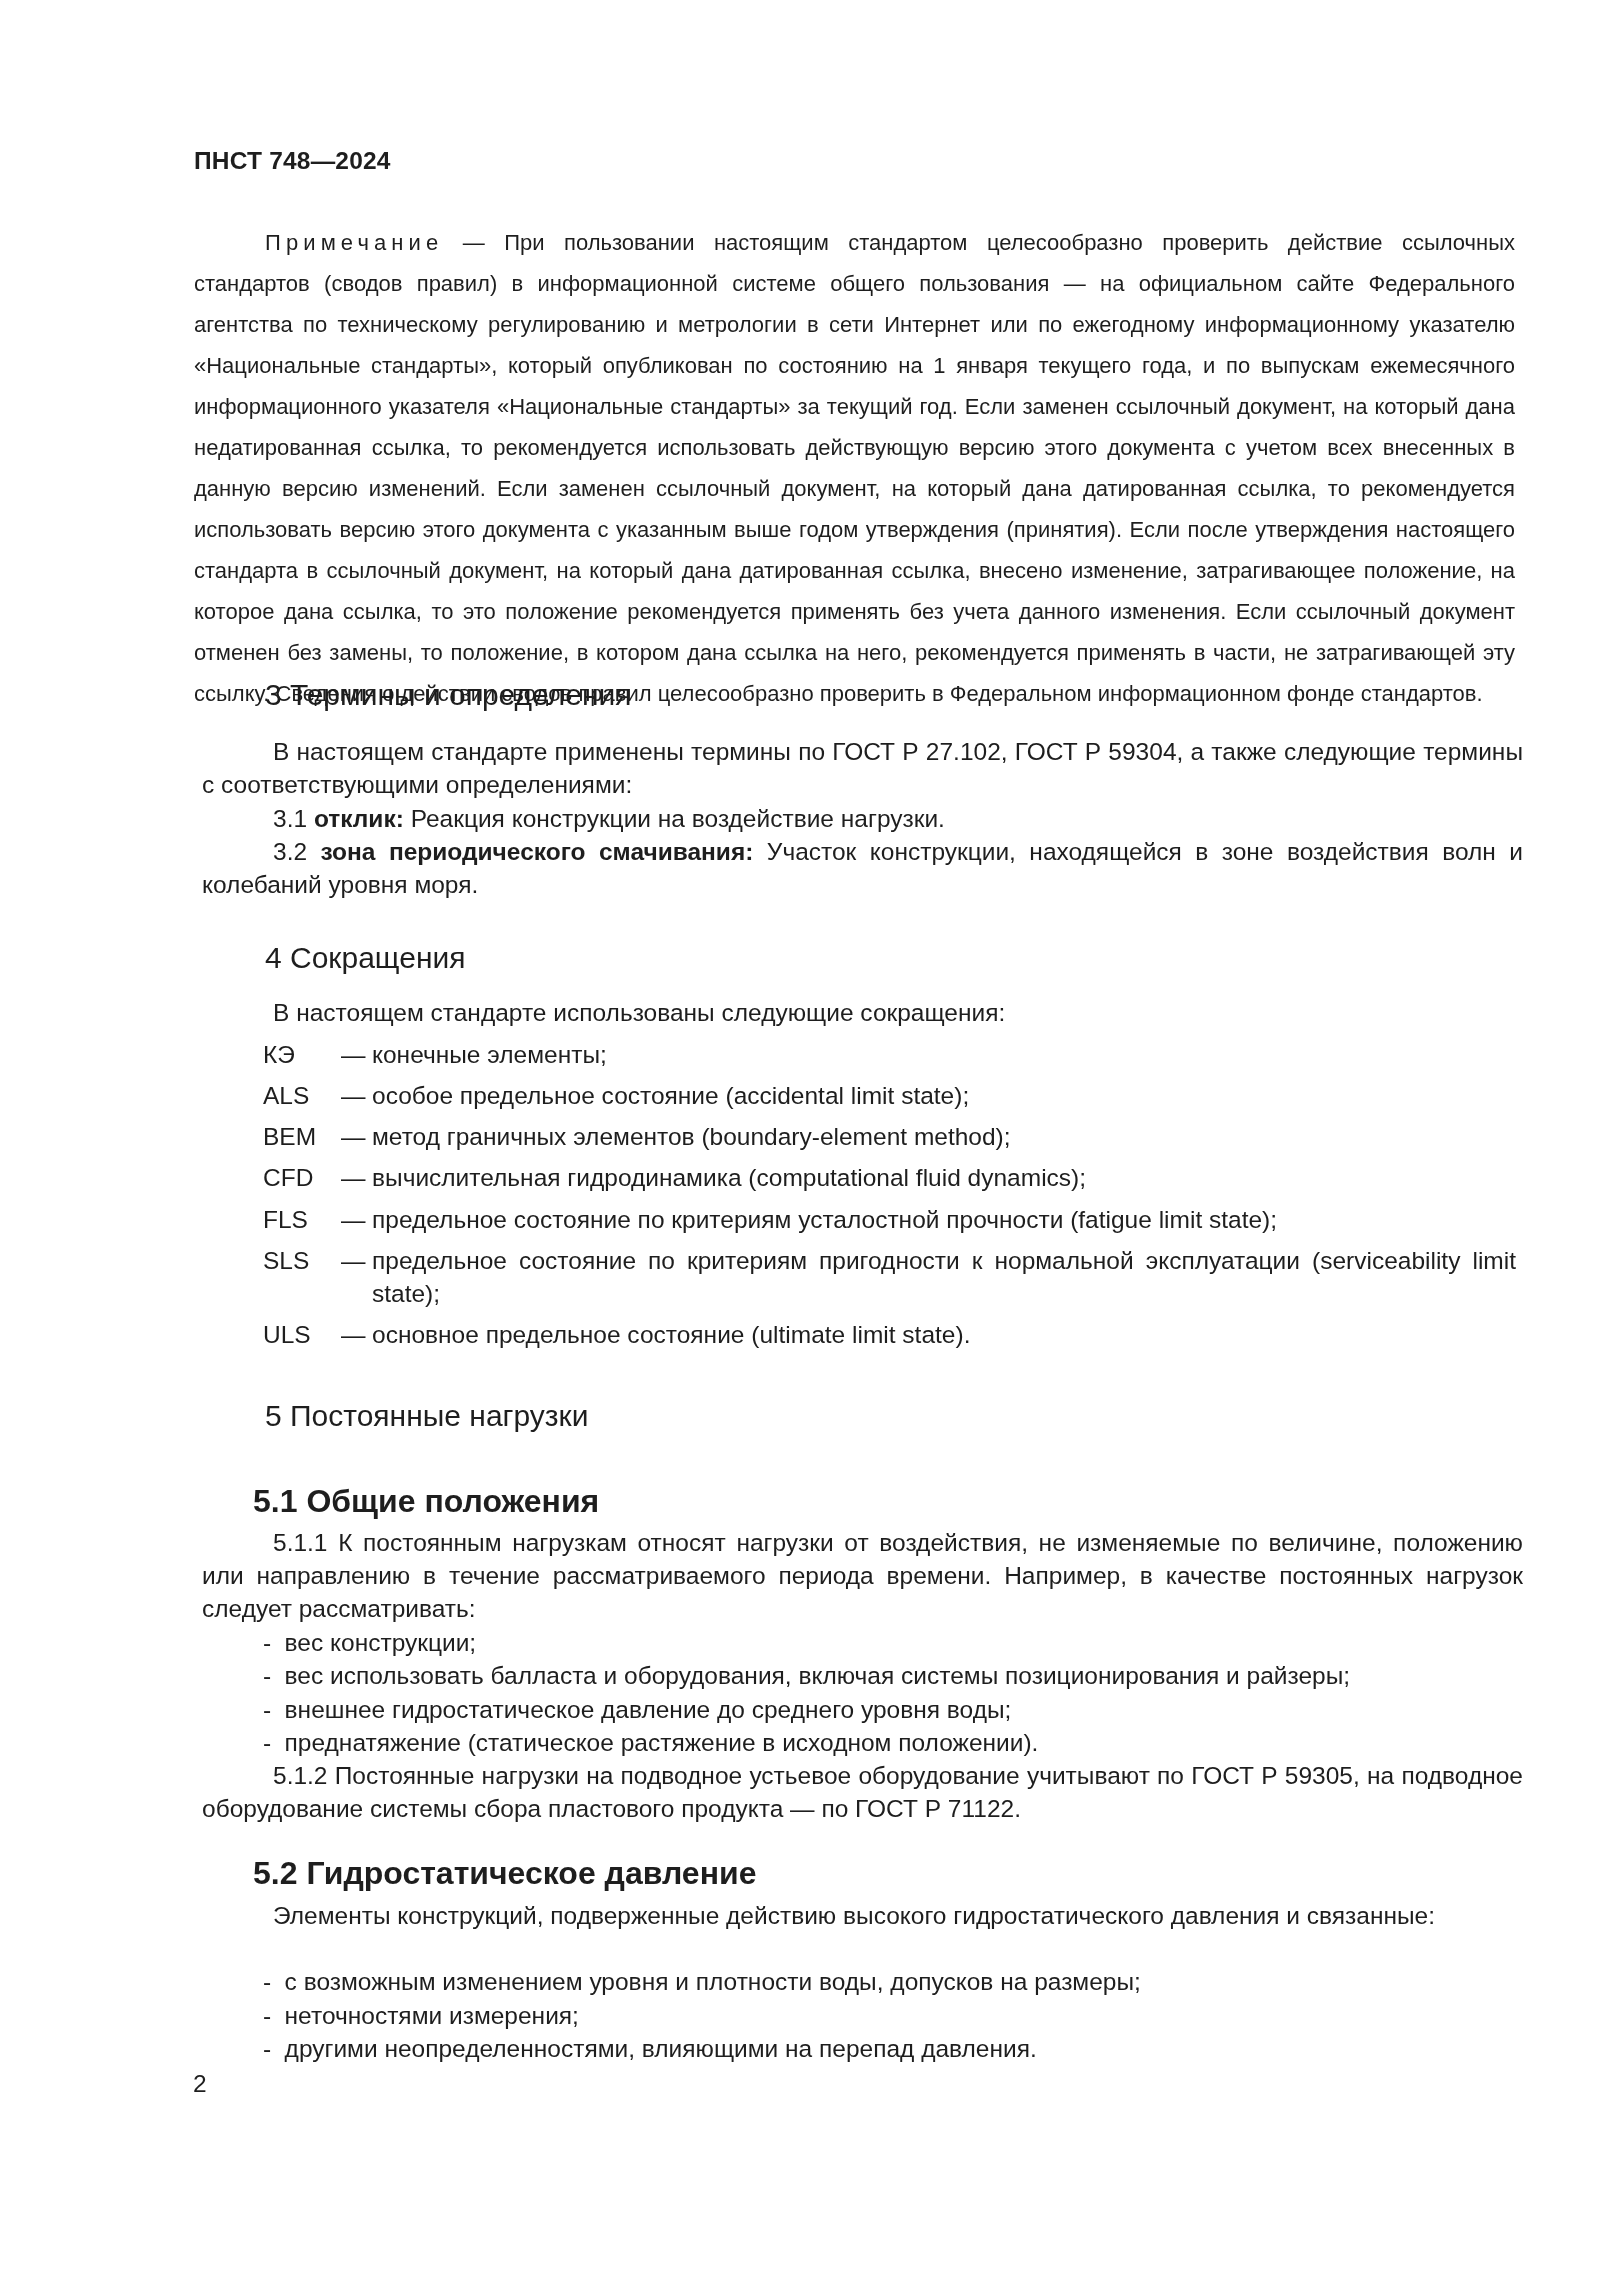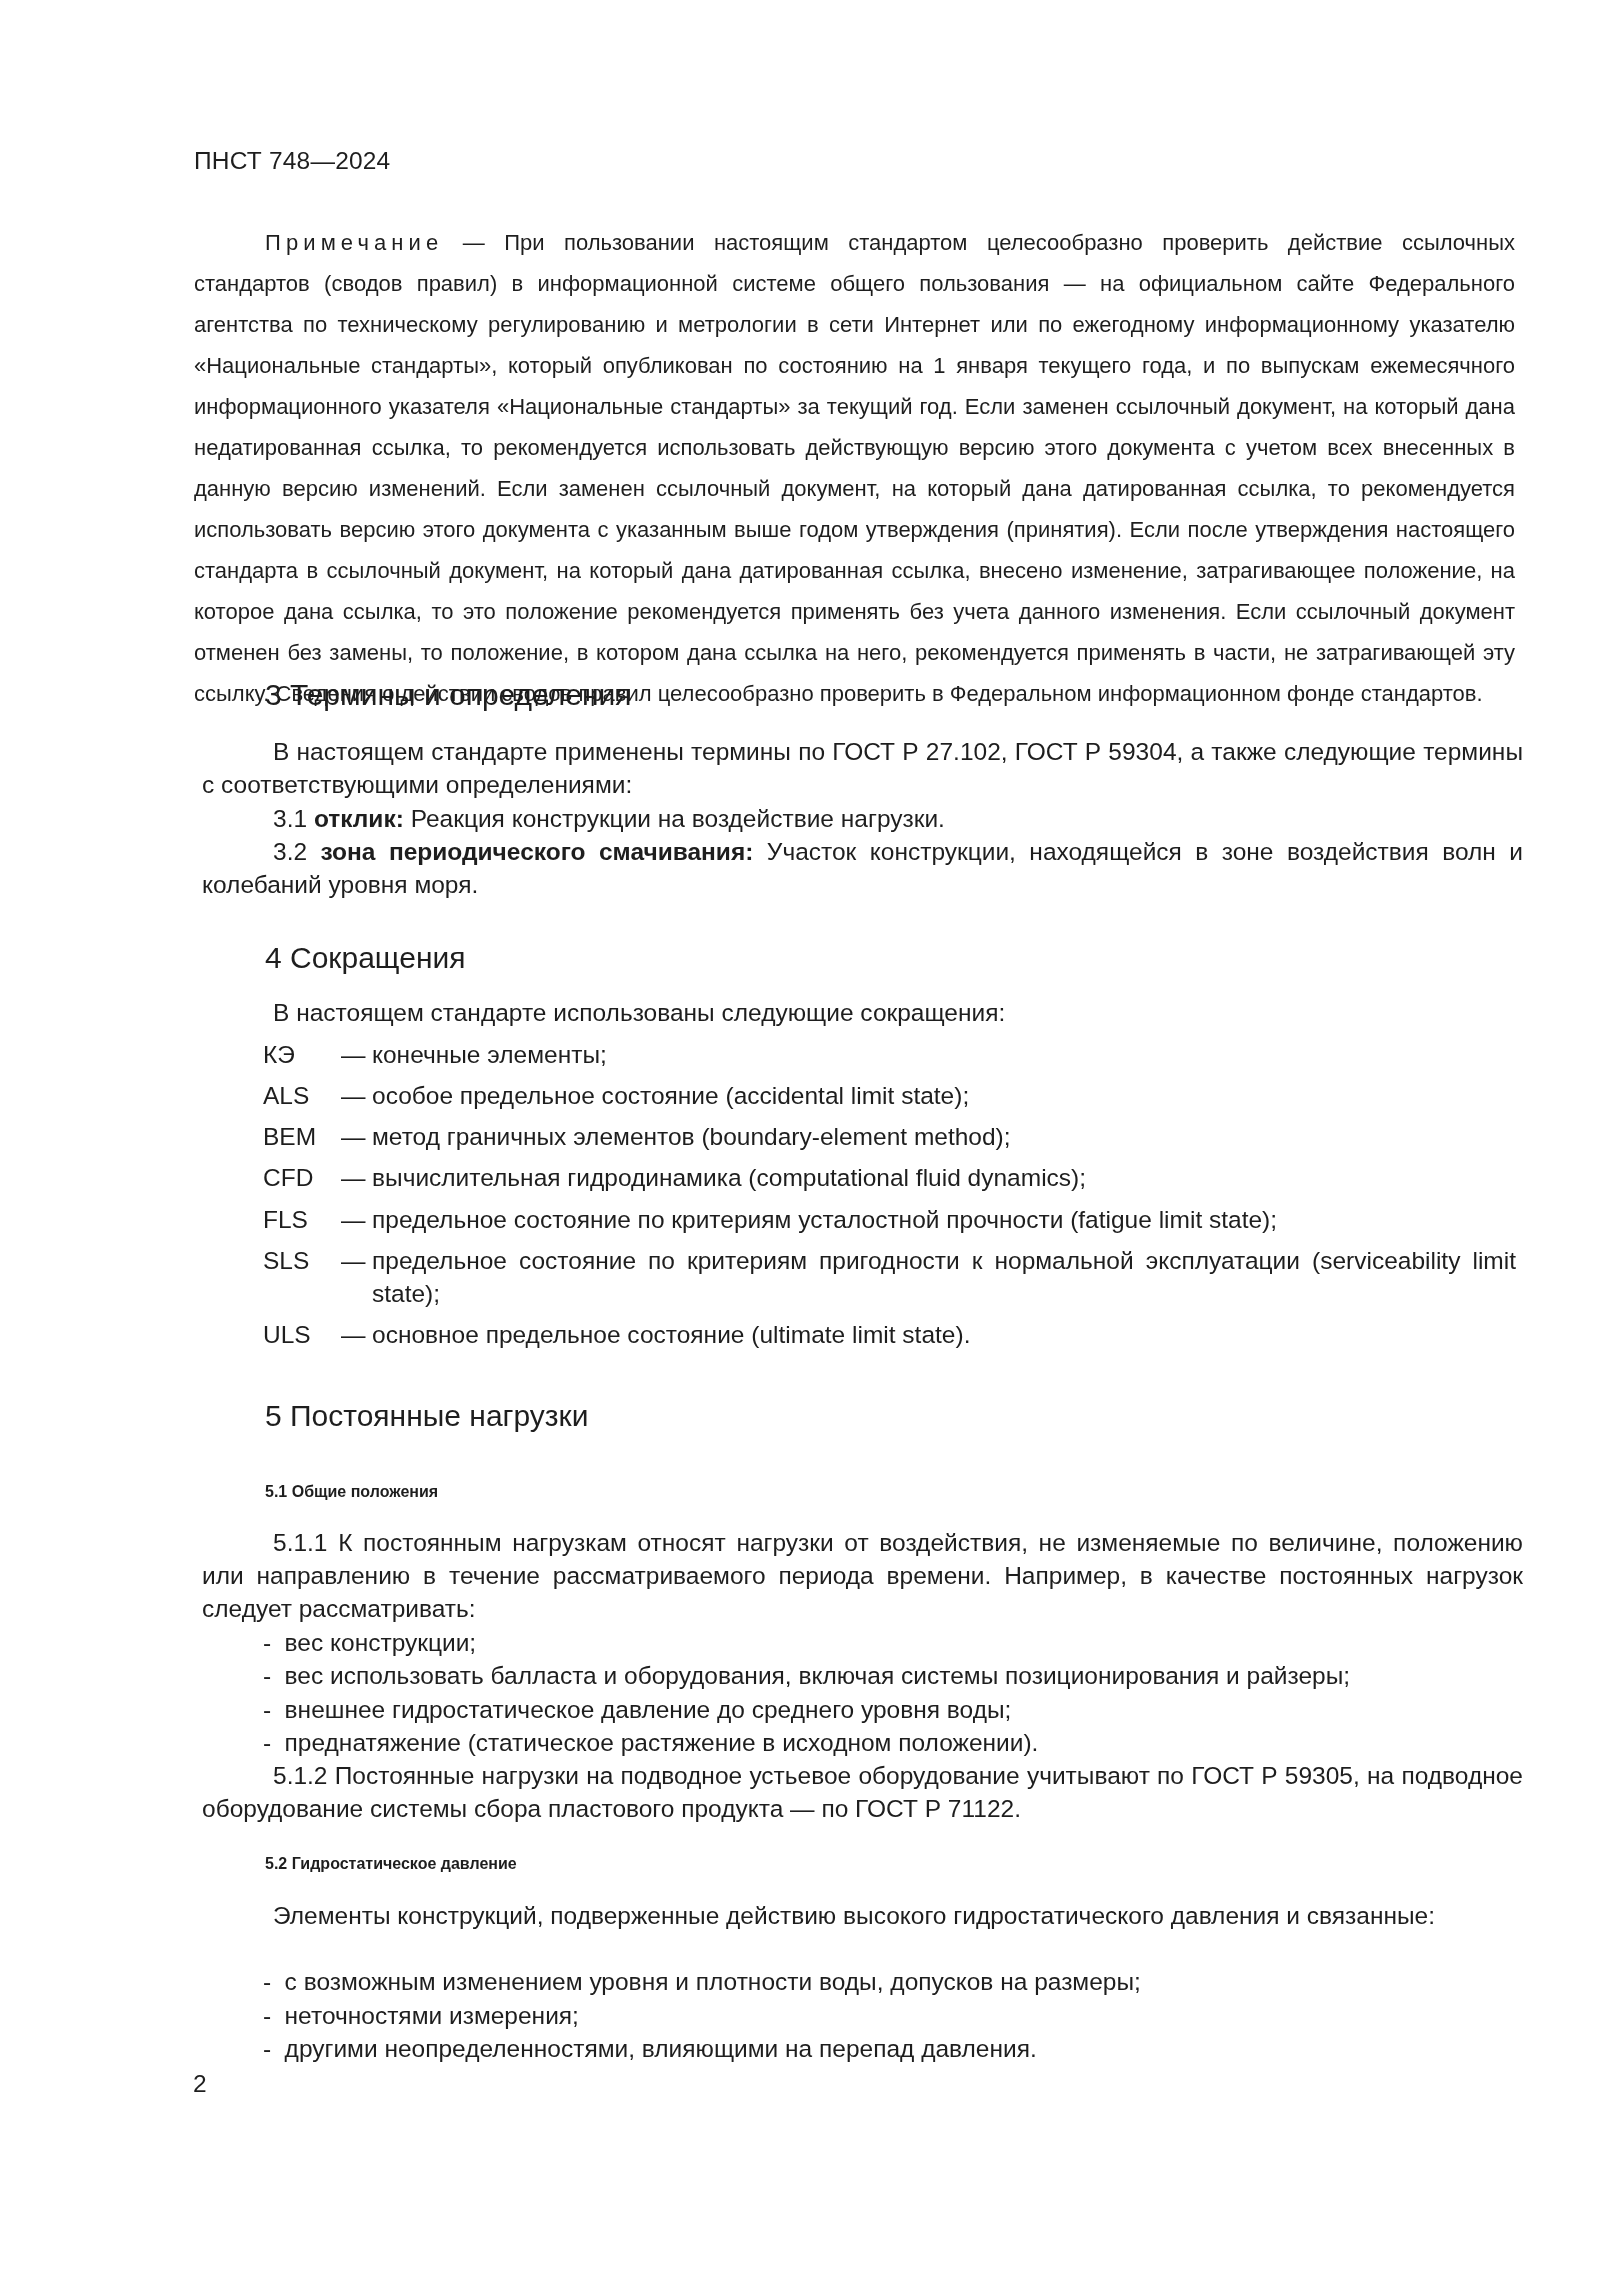--- a/index.html
+++ b/index.html
@@ -1,24 +1,24 @@
 <!DOCTYPE html>
 <html><head>
 <meta charset="utf-8">
 <style>
   html, body { margin: 0; padding: 0; background: #ffffff; }
   body { width: 1621px; height: 2293px; position: relative; overflow: hidden;
          font-family: "Liberation Sans", sans-serif; color: #1e1e1e; }
   .abs { position: absolute; }
-  .doc-code { left: 194px; top: 147px; font-size: 24.5px; font-weight: normal; letter-spacing: 0.2px; }
+  .doc-code { left: 194px; top: 147px; font-size: 24.5px; font-weight: bold; letter-spacing: 0.2px; }
   .note { left: 194px; top: 222px; width: 1321px; font-size: 22px; line-height: 41px;
           text-align: justify; text-indent: 71px; }
   .note .lbl { letter-spacing: 5.1px; }
   .h1 { left: 265px; font-size: 30px; font-weight: normal; white-space: nowrap; }
-  .h2 { left: 265px; font-size: 16px; font-weight: bold; white-space: nowrap; }
+  .h2 { left: 253px; font-size: 32px; font-weight: bold; white-space: nowrap; }
   .para { left: 194px; width: 1321px; font-size: 24.5px; line-height: 33px; text-align: justify; text-indent: 71px; margin-left: 8px; }
   .para b { font-weight: bold; }
   .abbr-row { left: 263px; font-size: 24.5px; line-height: 33px; display: flex; width: 1253px; }
   .abbr-row .ab { width: 78px; flex: none; }
   .abbr-row .dash { width: 31px; flex: none; }
   .abbr-row .tx { flex: 1; text-align: justify; }
   .bullet { left: 263px; font-size: 24.5px; line-height: 33px; white-space: nowrap; }
   .bullet .mk { display: inline-block; width: 21.6px; }
   .pagenum { left: 193px; top: 2070px; font-size: 24.5px; }
 </style>

